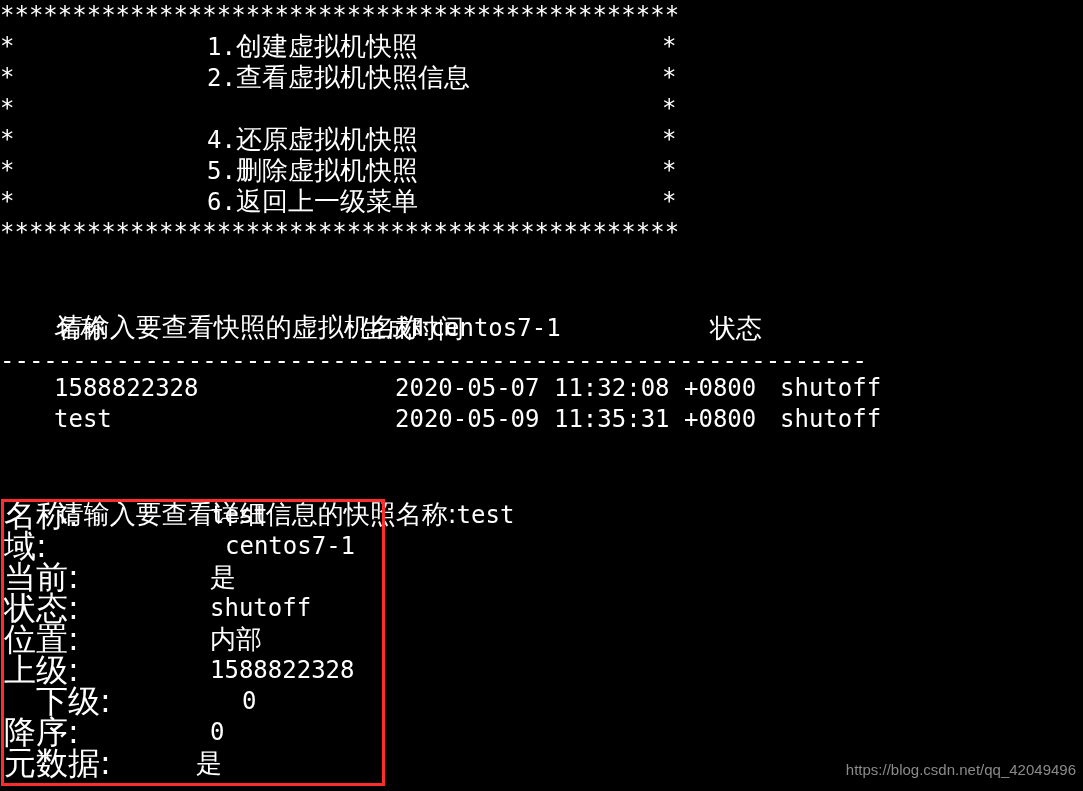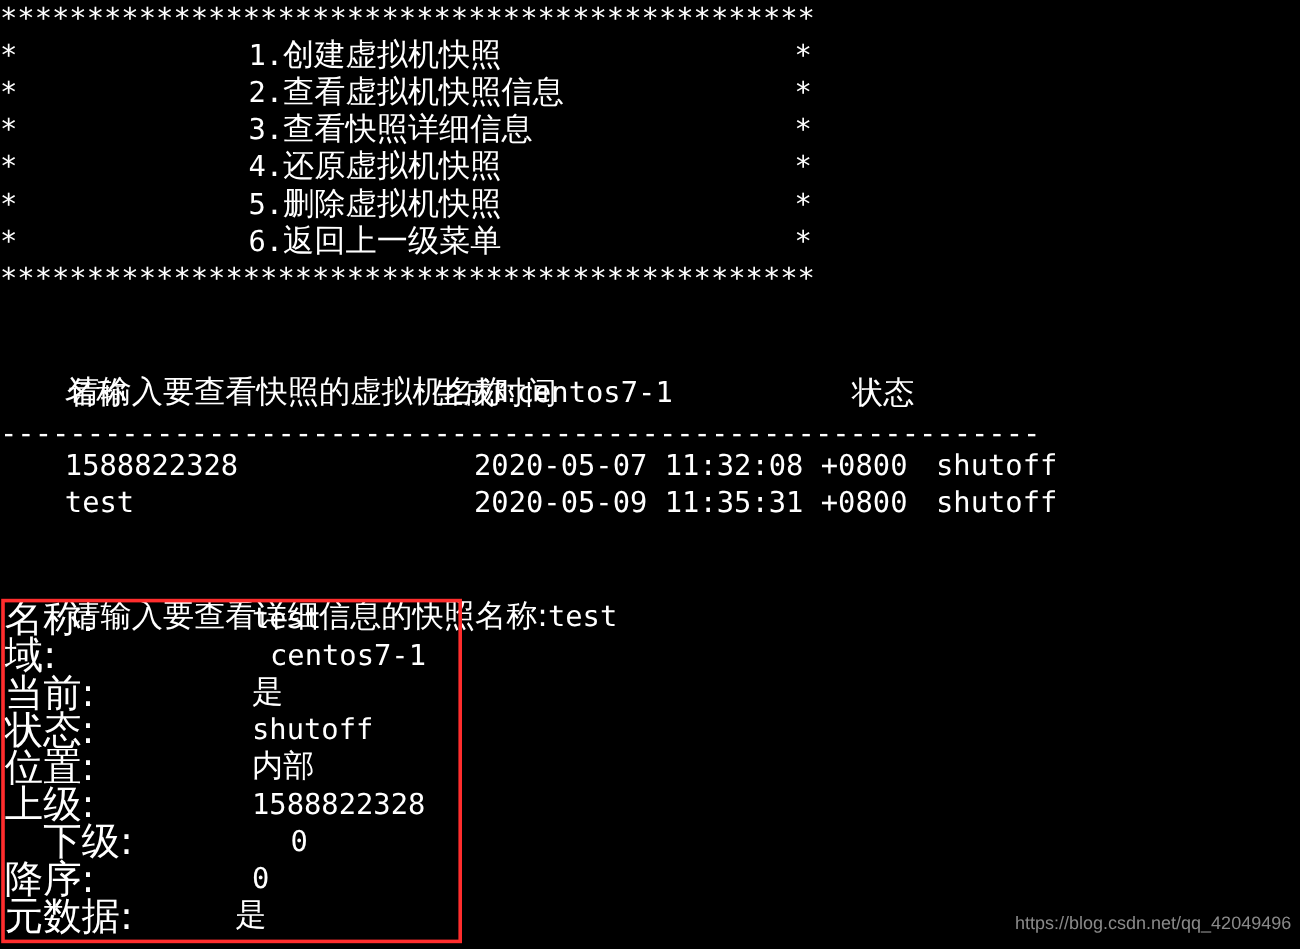--- a/index.html
+++ b/index.html
@@ -140,21 +140,20 @@
   </div>
 
   <div class="menu-row" style="position:absolute; top:62px; left:0; width:700px;">
     <span class="star-left ascii">*</span>
     <span class="menu-label"><span class="menu-num">2.</span><span class="menu-text">查看虚拟机快照信息</span></span>
     <span class="star-right ascii">*</span>
   </div>
 
   <div class="menu-row" style="position:absolute; top:93px; left:0; width:700px;">
     <span class="star-left ascii">*</span>
-    <span class="menu-label"><span class="menu-num">3.</span><span class="menu-text">查看快照详细信息</span></span>
     <span class="star-right ascii">*</span>
   </div>
 
   <div class="menu-row" style="position:absolute; top:124px; left:0; width:700px;">
     <span class="star-left ascii">*</span>
     <span class="menu-label"><span class="menu-num">4.</span><span class="menu-text">还原虚拟机快照</span></span>
     <span class="star-right ascii">*</span>
   </div>
 
   <div class="menu-row" style="position:absolute; top:155px; left:0; width:700px;">

